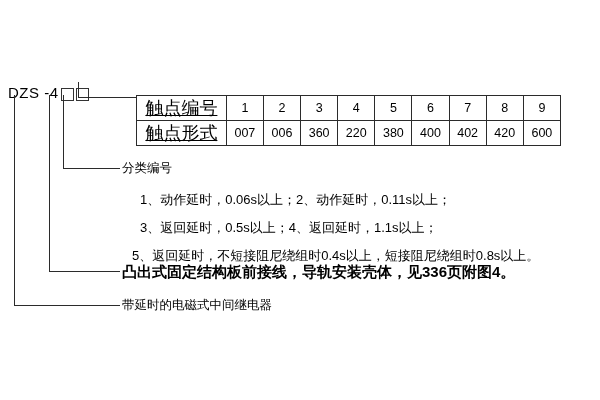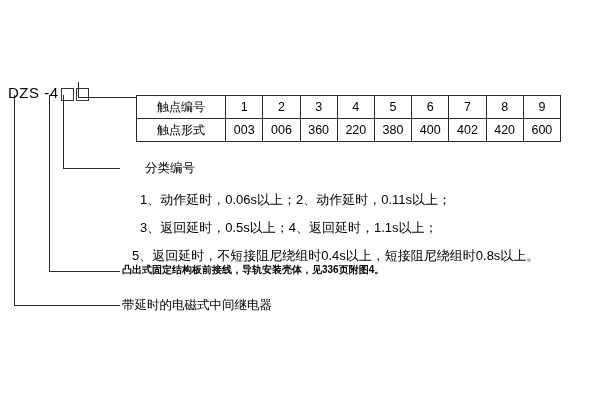--- a/index.html
+++ b/index.html
@@ -61,37 +61,38 @@
   .contact-table td {
     border: 1px solid #2b2b2b;
     text-align: center;
     height: 23px;
     box-sizing: border-box;
     color: #000;
     white-space: nowrap;
   }
   .contact-table td.rowhead {
     width: 90px;
-    padding: 0 18px;
-    font-size: 12px;
+    padding: 0 8px;
+    font-size: 18px;
+    text-decoration: underline;
   }
   .contact-table td.cell {
     width: 40px;
   }
 
   
   .ann {
     position: absolute;
     font-size: 12.5px;
     color: #000;
     white-space: nowrap;
   }
   .ann.bold {
     font-weight: bold;
-    font-size: 10px;
+    font-size: 15px;
   }
   .ann.indent {
     font-size: 13px;
   }
 </style>
 </head>
 <body>
 
 <div id="root">
 
@@ -125,33 +126,33 @@
         <td class="cell">3</td>
         <td class="cell">4</td>
         <td class="cell">5</td>
         <td class="cell">6</td>
         <td class="cell">7</td>
         <td class="cell">8</td>
         <td class="cell">9</td>
       </tr>
       <tr>
         <td class="rowhead">触点形式</td>
-        <td class="cell">003</td>
+        <td class="cell">007</td>
         <td class="cell">006</td>
         <td class="cell">360</td>
         <td class="cell">220</td>
         <td class="cell">380</td>
         <td class="cell">400</td>
         <td class="cell">402</td>
         <td class="cell">420</td>
         <td class="cell">600</td>
       </tr>
     </tbody>
   </table>
 
-  <div class="ann" style="left:122px; top:160px;margin-left:23px;">分类编号</div>
+  <div class="ann" style="left:122px; top:160px;">分类编号</div>
   <div class="ann indent" style="left:140px; top:191px;">1、动作延时，0.06s以上；2、动作延时，0.11s以上；</div>
   <div class="ann indent" style="left:140px; top:219px;text-align:center;">3、返回延时，0.5s以上；4、返回延时，1.1s以上；</div>
   <div class="ann indent" style="left:132px; top:247px;">5、返回延时，不短接阻尼绕组时0.4s以上，短接阻尼绕组时0.8s以上。</div>
   <div class="ann bold" style="left:122px; top:263px;">凸出式固定结构板前接线，导轨安装壳体，见336页附图4。</div>
   <div class="ann" style="left:122px; top:297px;">带延时的电磁式中间继电器</div>
 
 </div>
 
 </body></html>

